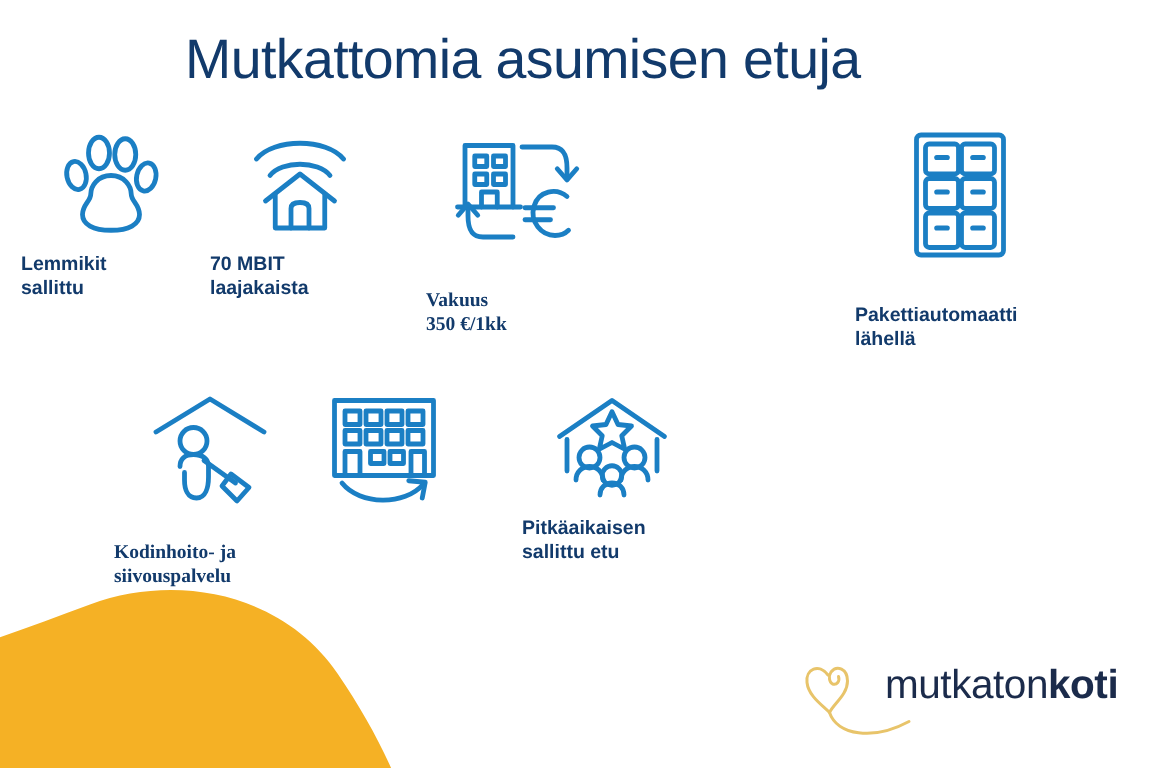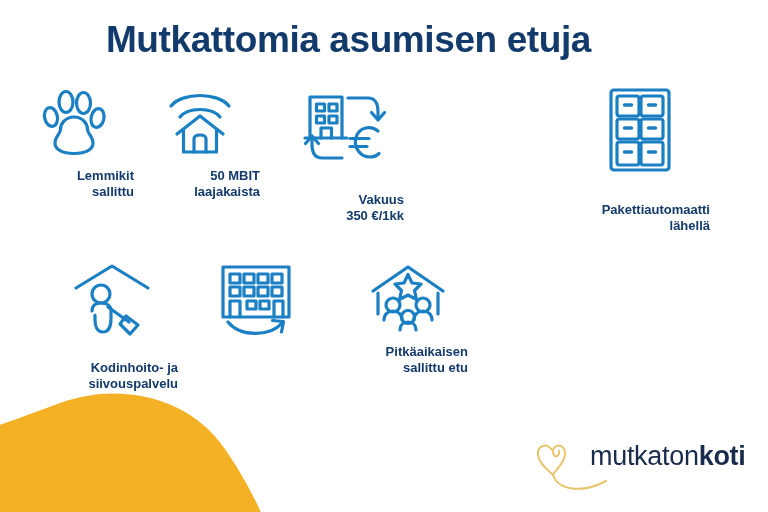--- a/index.html
+++ b/index.html
@@ -13,55 +13,55 @@
   .stage{position:absolute;inset:0;width:768px;height:512px;overflow:hidden;}
 
   
   .blob{position:absolute;left:-130px;top:389px;width:430px;height:190px;z-index:0;}
 
   
   .title{
     position:absolute;left:0;top:20px;width:697px;
     text-align:center;
     font-size:37px;
-    font-weight:bold;
+    font-weight:normal;
     color:#123A6B;
     letter-spacing:-0.4px;
     line-height:1.1;
     z-index:2;
   }
 
   
   .item{position:absolute;z-index:2;}
   .icon-wrap{display:flex;justify-content:center;align-items:flex-end;}
   .label{
     margin-top:8px;
-    text-align:right;
+    text-align:left;
     font-size:13px;
     font-weight:bold;
     color:#123A6B;
     line-height:1.25;
     white-space:pre-line;
   }
 
   
   .i1{left:14px;top:86px;width:120px;}
   .i2{left:140px;top:86px;width:120px;}
   .i3{left:284px;top:86px;width:120px;}
   .i4{left:428px;top:86px;width:140px;}
   .i5{left:570px;top:86px;width:140px;}
 
   
-  .i6{left:48px;top:262px;width:130px;}
+  .i6{left:76px;top:262px;width:130px;}
   .i7{left:196px;top:262px;width:120px;}
   .i8{left:348px;top:262px;width:120px;}
 
   
   .lbl-pad-a{padding-top:2px;}
-  .lbl-pad-b{padding-top:14px;}
+  .lbl-pad-b{padding-top:14px;font-family:Liberation Serif, serif;}
   .lbl-pad-c{padding-top:26px;}
   .lbl-pad-d{padding-top:20px;}
 
   
   .logo{position:absolute;left:534px;top:432px;width:220px;height:60px;z-index:3;}
   .logo-text{
     position:absolute;left:56px;top:9px;
     font-size:27px;color:#1B2B4B;letter-spacing:-0.3px;text-align:center;
   }
   .logo-text .bold{font-weight:bold;}
@@ -100,21 +100,21 @@
   <div class="item i2">
     <div class="icon-wrap" style="height:72px">
       <svg width="74" height="72" viewBox="0 0 74 72" fill="none" stroke="#1B7FC4" stroke-width="3.2" stroke-linecap="round" stroke-linejoin="round">
         <path d="M8 20 C 19 6, 55 6, 66 20"></path>
         <path d="M17 31 C 25 21, 49 21, 57 31"></path>
         <path d="M14 48 L 37 30 L 60 48"></path>
         <path d="M20.5 44 L 20.5 66 L 53.5 66 L 53.5 44"></path>
         <path d="M31 66 L 31 53 C 31 50.5, 33 49, 37 49 C 41 49, 43 50.5, 43 53 L 43 66"></path>
       </svg>
     </div>
-    <div class="label lbl-pad-a">50 MBIT
+    <div class="label lbl-pad-a">70 MBIT
 laajakaista</div>
   </div>
 
   <div class="item i3">
     <div class="icon-wrap" style="height:84px">
       <svg width="92" height="84" viewBox="0 0 92 84" fill="none" stroke="#1B7FC4" stroke-width="3.2" stroke-linecap="round" stroke-linejoin="round">
 
         <path d="M12 52 L 12 11 L 44 11 L 44 52"></path>
         <path d="M7 52 L 49 52"></path>
         <rect x="18.5" y="18" width="8" height="7"></rect>

